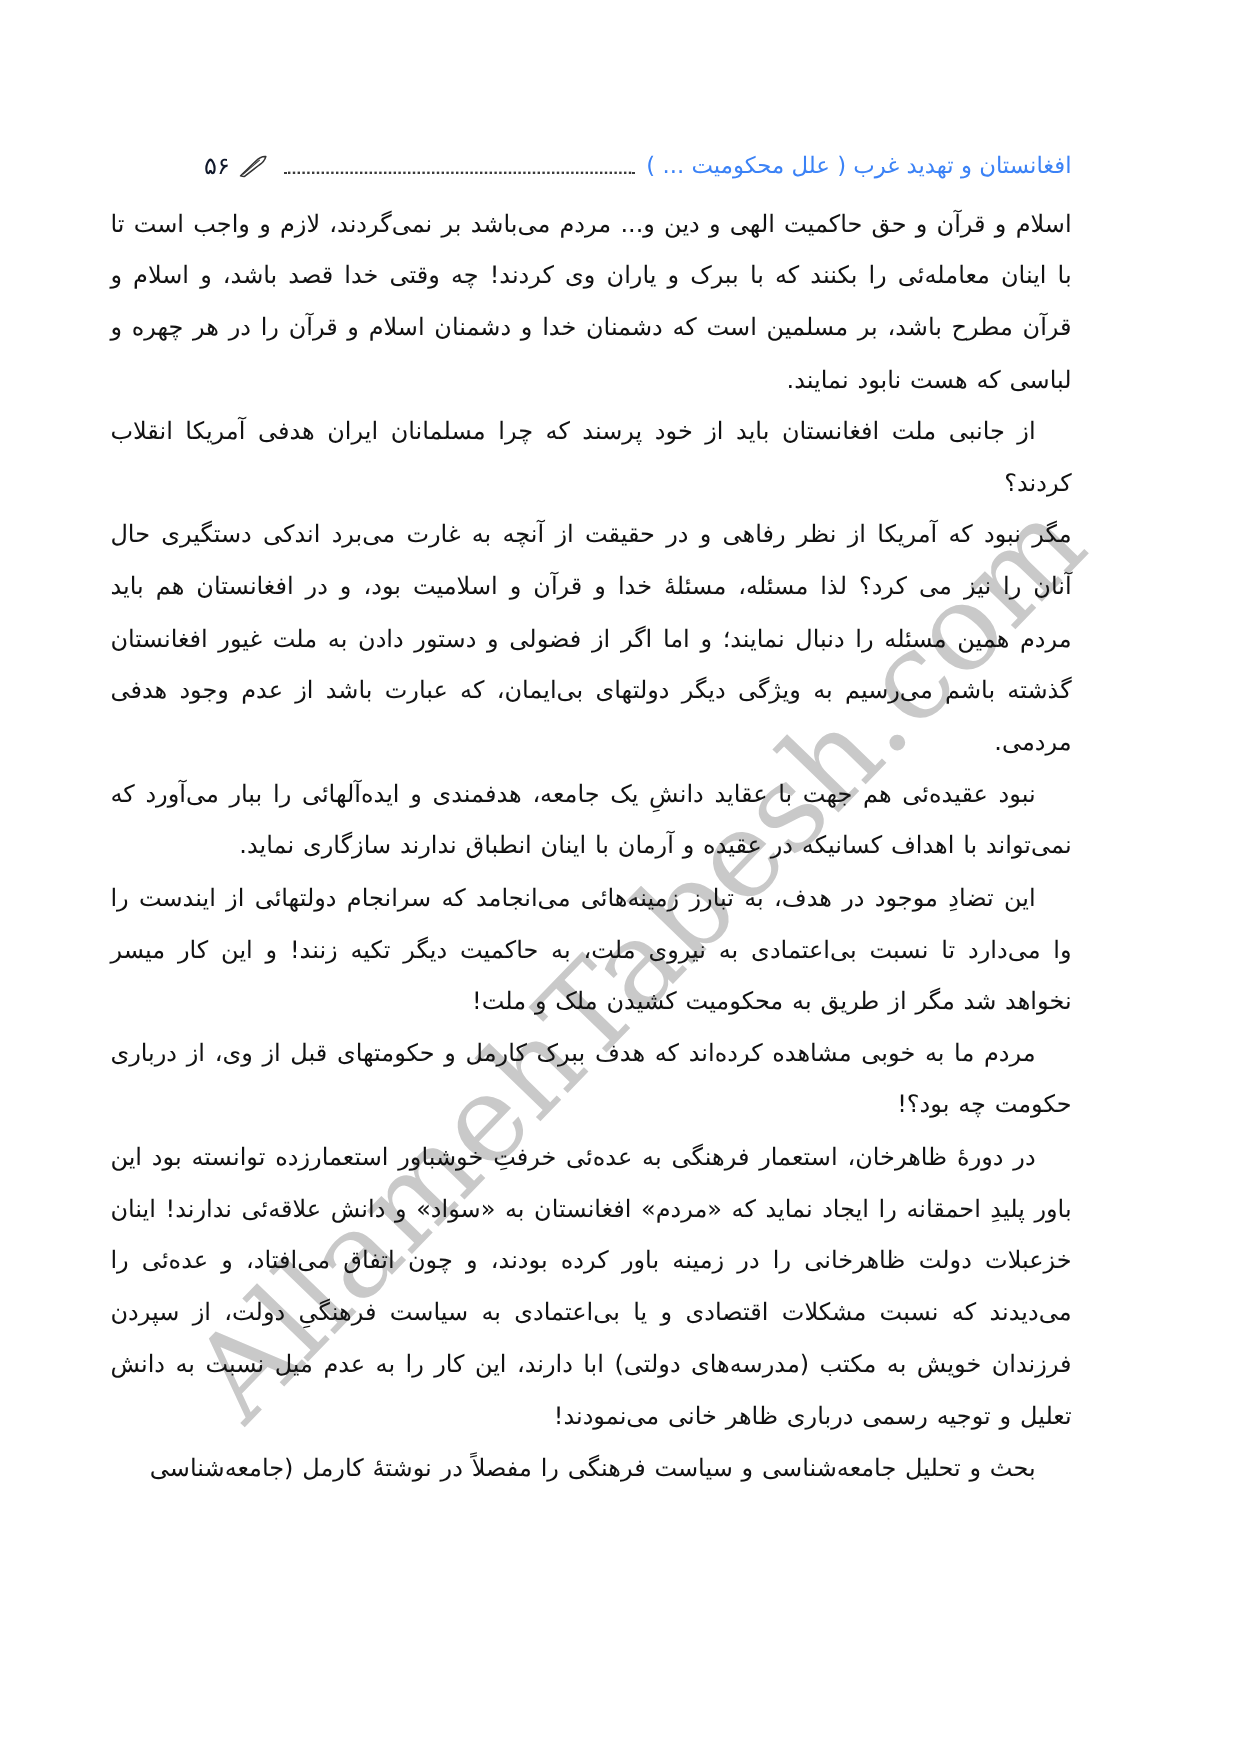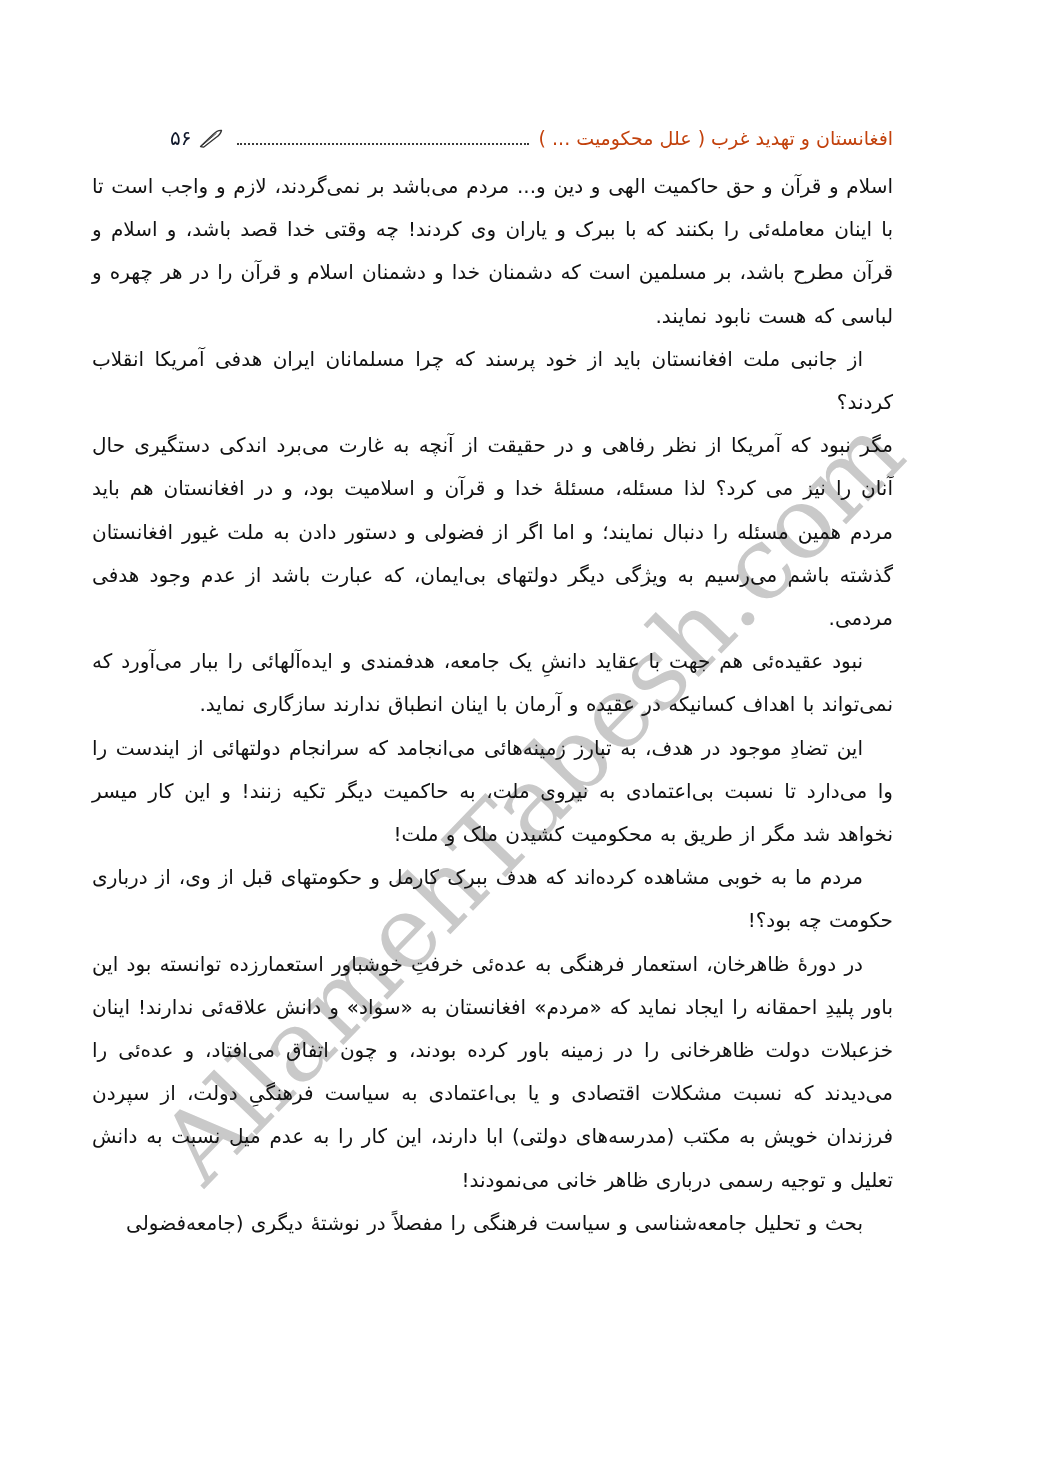--- a/index.html
+++ b/index.html
@@ -37,21 +37,21 @@
   .header {
     direction: rtl;
     display: flex;
     align-items: center;
     margin-top: 126px;
     padding-left: 78px; 
     font-size: 19px;
   }
   .header .title {
     white-space: nowrap;
-    color: #c2410c;
+    color: #3b82f6;
     letter-spacing: 0.2px;
   }
   .header .leader {
     flex: 1 1 auto;
     height: 0;
     border-bottom: 2px dotted #3a3a3a;
     margin: 0 10px;
     position: relative;
     top: 6px;
   }
@@ -102,17 +102,17 @@
 
     <div class="body-text">
 
     <p class="para">اسلام و قرآن و حق حاکمیت الهی و دین و... مردم می‌باشد بر نمی‌گردند، لازم و واجب است تا با اینان معامله‌ئی را بکنند که با ببرک و یاران وی کردند! چه وقتی خدا قصد باشد، و اسلام و قرآن مطرح باشد، بر مسلمین است که دشمنان خدا و دشمنان اسلام و قرآن را در هر چهره و لباسی که هست نابود نمایند.</p>
         <p class="para indent">از جانبی ملت افغانستان باید از خود پرسند که چرا مسلمانان ایران هدفی آمریکا انقلاب کردند؟</p>
         <p class="para">مگر نبود که آمریکا از نظر رفاهی و در حقیقت از آنچه به غارت می‌برد اندکی دستگیری حال آنان را نیز می کرد؟ لذا مسئله، مسئلهٔ خدا و قرآن و اسلامیت بود، و در افغانستان هم باید مردم همین مسئله را دنبال نمایند؛ و اما اگر از فضولی و دستور دادن به ملت غیور افغانستان گذشته باشم می‌رسیم به ویژگی دیگر دولتهای بی‌ایمان، که عبارت باشد از عدم وجود هدفی مردمی.</p>
         <p class="para indent">نبود عقیده‌ئی هم جهت با عقاید دانشِ یک جامعه، هدفمندی و ایده‌آلهائی را ببار می‌آورد که نمی‌تواند با اهداف کسانیکه در عقیده و آرمان با اینان انطباق ندارند سازگاری نماید.</p>
         <p class="para indent">این تضادِ موجود در هدف، به تبارز زمینه‌هائی می‌انجامد که سرانجام دولتهائی از ایندست را وا می‌دارد تا نسبت بی‌اعتمادی به نیروی ملت، به حاکمیت دیگر تکیه زنند! و این کار میسر نخواهد شد مگر از طریق به محکومیت کشیدن ملک و ملت!</p>
         <p class="para indent">مردم ما به خوبی مشاهده کرده‌اند که هدف ببرک کارمل و حکومتهای قبل از وی، از درباری حکومت چه بود؟!</p>
         <p class="para indent">در دورهٔ ظاهرخان، استعمار فرهنگی به عده‌ئی خرفتِ خوشباور استعمارزده توانسته بود این باور پلیدِ احمقانه را ایجاد نماید که «مردم» افغانستان به «سواد» و دانش علاقه‌ئی ندارند! اینان خزعبلات دولت ظاهرخانی را در زمینه باور کرده بودند، و چون اتفاق می‌افتاد، و عده‌ئی را می‌دیدند که نسبت مشکلات اقتصادی و یا بی‌اعتمادی به سیاست فرهنگیِ دولت، از سپردن فرزندان خویش به مکتب (مدرسه‌های دولتی) ابا دارند، این کار را به عدم میل نسبت به دانش تعلیل و توجیه رسمی درباری ظاهر خانی می‌نمودند!</p>
-        <p class="para indent">بحث و تحلیل جامعه‌شناسی و سیاست فرهنگی را مفصلاً در نوشتهٔ دیگری (جامعه‌فضولی</p>
+        <p class="para indent">بحث و تحلیل جامعه‌شناسی و سیاست فرهنگی را مفصلاً در نوشتهٔ کارمل (جامعه‌شناسی</p>
       </div>
 
   </div>
 </div>
 
 </body></html>

